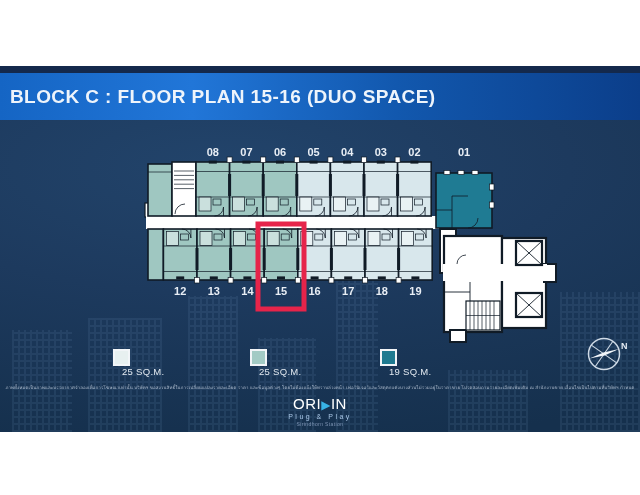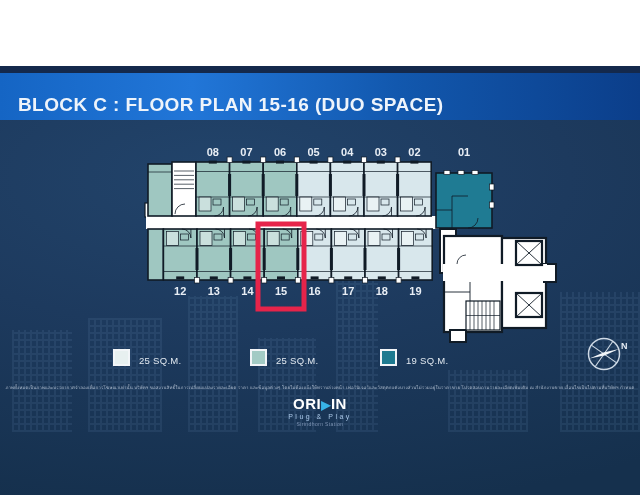--- a/index.html
+++ b/index.html
@@ -3,41 +3,41 @@
 <meta charset="utf-8">
 <style>
   html,body{margin:0;padding:0;background:#ffffff;}
   .stage{position:relative;width:640px;height:495px;background:#ffffff;overflow:hidden;
          font-family:"Liberation Sans", sans-serif;}
   
   .banner{position:absolute;left:0;top:66px;width:640px;height:54px;}
   .banner-strip{position:absolute;left:0;top:0;width:100%;height:7px;background:#14294c;}
   .banner-main{position:absolute;left:0;top:7px;width:100%;height:47px;
                background:linear-gradient(90deg,#1565c4 0%,#2176d8 30%,#1258ae 62%,#0b3e8a 100%);}
-  .banner-title{margin:8px;padding:0 0 0 10px;line-height:47px;font-size:19px;font-weight:bold;
+  .banner-title{margin:0;padding:0 0 0 10px;line-height:47px;font-size:19px;font-weight:bold;
                 letter-spacing:.4px;color:#eef4fb;white-space:nowrap;}
   
-  .board{position:absolute;left:0;top:120px;width:640px;height:376px;
+  .board{position:absolute;left:0;top:120px;width:640px;height:312px;
          background:radial-gradient(120% 90% at 35% 15%, #22446b 0%, #1d3a5e 45%, #15304d 100%);}
   .bld{position:absolute;opacity:.11;
        background:repeating-linear-gradient(90deg,#7fa6d0 0 2px,transparent 2px 6px),
                   repeating-linear-gradient(0deg,#7fa6d0 0 2px,transparent 2px 7px);}
   .plan-svg{position:absolute;left:0;top:0;width:640px;height:312px;}
   
-  .legend-item{position:absolute;top:229px;display:flex;align-items:flex-end;}
+  .legend-item{position:absolute;top:229px;display:flex;align-items:flex-start;flex-direction:column;}
   .swatch{width:17px;height:17px;border:2px solid #f2f5f8;display:inline-block;box-sizing:border-box;}
   .legend-label{margin-left:9px;font-size:9.5px;color:#e2e9f0;letter-spacing:.3px;}
   
   .compass{position:absolute;left:583px;top:211px;}
   
   .disclaimer{position:absolute;left:0;top:264px;width:640px;text-align:center;
               font-size:4.4px;color:#b4c1d2;white-space:nowrap;letter-spacing:.15px;}
   
   .logo{position:absolute;left:0;top:276px;width:640px;text-align:center;line-height:1;}
-  .logo-row1{font-size:15px;font-weight:bold;color:#ffffff;letter-spacing:.5px;}
+  .logo-row1{font-size:15px;font-weight:normal;color:#ffffff;letter-spacing:.5px;}
   .logo-play{color:#38b3e6;font-size:12px;}
   .logo-row2{margin-top:2px;font-size:7px;color:#a9c6e6;letter-spacing:2.5px;}
   .logo-row3{margin-top:2px;font-size:5px;color:#7d93b3;letter-spacing:.4px;}
 </style>
 </head>
 <body>
 
 <div class="stage">
 
   <div class="banner">

